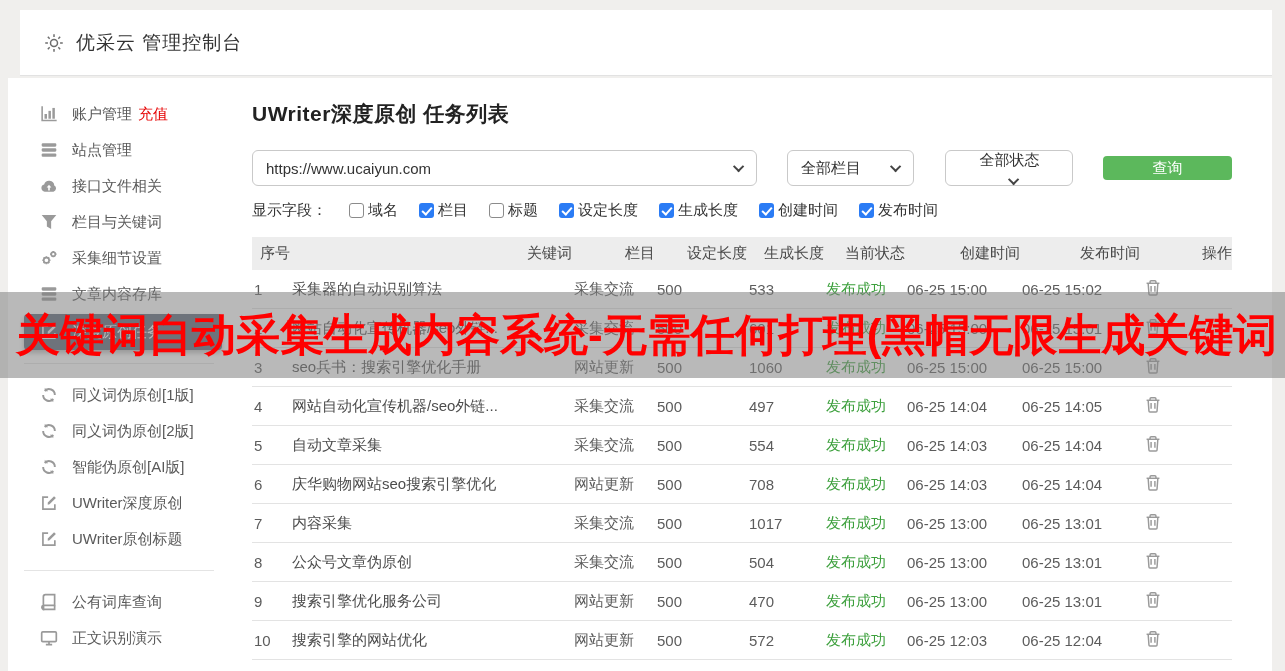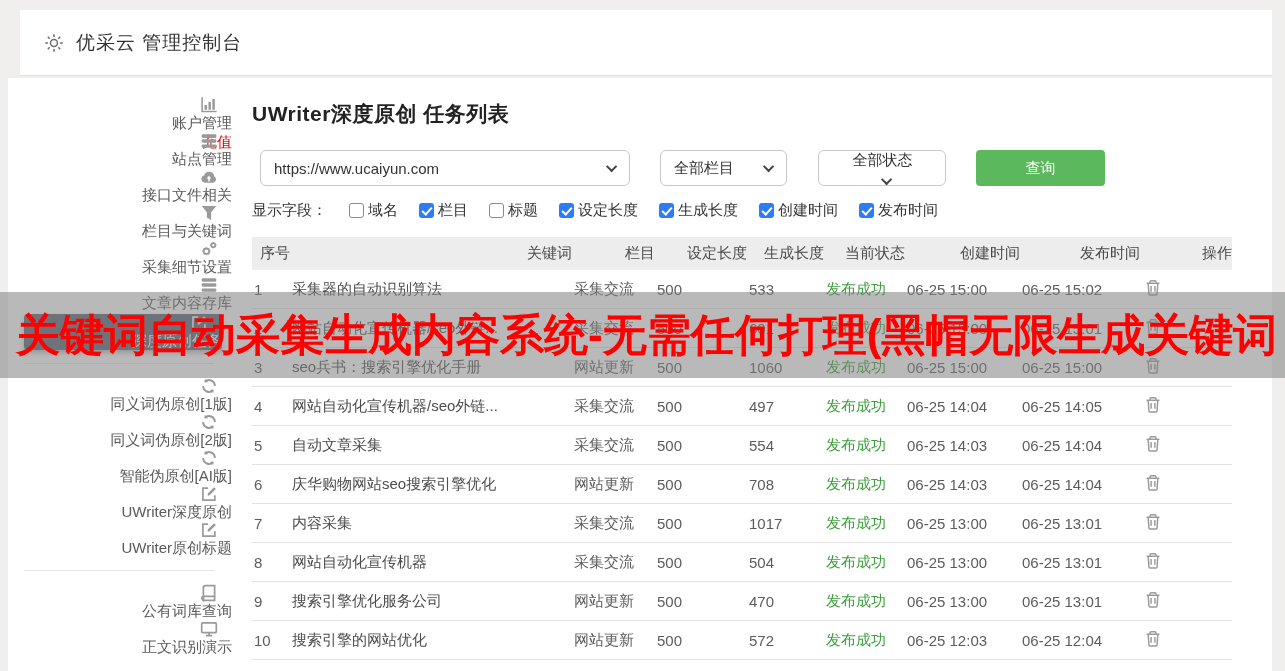--- a/index.html
+++ b/index.html
@@ -22,24 +22,23 @@
 
   
   .shell {
     position: absolute; left: 8px; top: 78px; right: 13px; bottom: 0;
     background: #fff; display: flex; overflow: hidden;
   }
 
   
   .sidebar { width: 224px; flex: 0 0 224px; padding-top: 18px; }
   .side-item {
-    height: 36px; display: flex; align-items: flex-end;
+    height: 36px; display: flex; align-items: center;
     padding-left: 32px; font-size: 15px; color: #5a5a5a; cursor: pointer;
     white-space: nowrap;
-    flex-direction: column;
   }
   .side-item .icn { width: 18px; height: 18px; margin-right: 14px; color: #9a9a9a; flex: 0 0 18px; display: flex; align-items: center; }
   .side-item .badge { color: #e60000; margin-left: 6px; font-size: 15px; }
   .side-item.active {
     margin: 2px 10px 2px 16px; padding-left: 16px; border-radius: 4px;
     background: #5a6476; color: #fff; box-shadow: 0 3px 5px rgba(0,0,0,.28);
   }
   .side-item.active .icn { color: #f0f0f0; }
   .side-divider { border: none; border-top: 1px solid #e4e4e4; margin: 13px 18px 13px 16px; }
 
@@ -50,25 +49,25 @@
   .filter-row { display: flex; align-items: center; margin-top: 22px; }
   .selectbox {
     height: 36px; border: 1px solid #c9c9c9; border-radius: 6px; background: #fff;
     display: flex; align-items: center; justify-content: space-between;
     padding: 0 12px 0 13px; font-size: 15px; color: #333; cursor: pointer;
   }
   .selectbox .chev {
     width: 8px; height: 8px; border-left: 2px solid #444; border-bottom: 2px solid #444;
     transform: rotate(-45deg) translateY(-2px); margin-left: 10px; flex: 0 0 8px;
   }
-  .sel-site { width: 370px; margin-left: 8px; }
+  .sel-site { width: 505px; }
   .sel-cat  { width: 127px; margin-left: 30px; }
   .sel-stat { width: 128px; margin-left: 31px; flex-direction: column; }
   .btn-search {
-    width: 129px; height: 36px; margin-left: 30px; border: none; border-radius: 4px;
+    width: 129px; height: 24px; margin-left: 30px; border: none; border-radius: 4px;
     background: #5cb85c; color: #fff; font-size: 15px; cursor: pointer;
     font-family: inherit;
   }
 
   .fields-row { display: flex; align-items: center; margin-top: 15px; font-size: 15px; color: #333; }
   .fields-label { margin-right: 22px; }
   .chk { display: flex; align-items: center; margin-right: 21px; cursor: pointer; }
   .chk .box {
     width: 15px; height: 15px; border-radius: 3px; margin-right: 4px;
     position: relative; flex: 0 0 15px;
@@ -464,21 +463,21 @@
                     <path d="M2.3 3.8h11.4"></path>
                     <path d="M5.4 3.8V2.5c0-.5.4-.9.9-.9h3.4c.5 0 .9.4.9.9v1.3"></path>
                     <path d="M3.7 3.8l.7 9.5c0 .5.4.9.9.9h5.4c.5 0 .9-.4.9-.9l.7-9.5"></path>
                     <path d="M6.3 6.3v5M9.7 6.3v5"></path>
                   </svg></span>
               </button>
             </div>
           </div>
           <div class="trow">
             <div class="seq">8</div>
-            <div class="kw">网站自动化宣传机器</div>
+            <div class="kw">公众号文章伪原创</div>
             <div class="cat">采集交流</div>
             <div class="setlen">500</div>
             <div class="genlen">504</div>
             <div class="status">发布成功</div>
             <div class="ctime">06-25 13:00</div>
             <div class="ptime">06-25 13:01</div>
             <div>
               <button class="del-btn">
                 <span><svg width="18" height="18" viewBox="0 0 16 16" fill="none" stroke="currentColor" stroke-width="1.3">
                     <path d="M2.3 3.8h11.4"></path>

